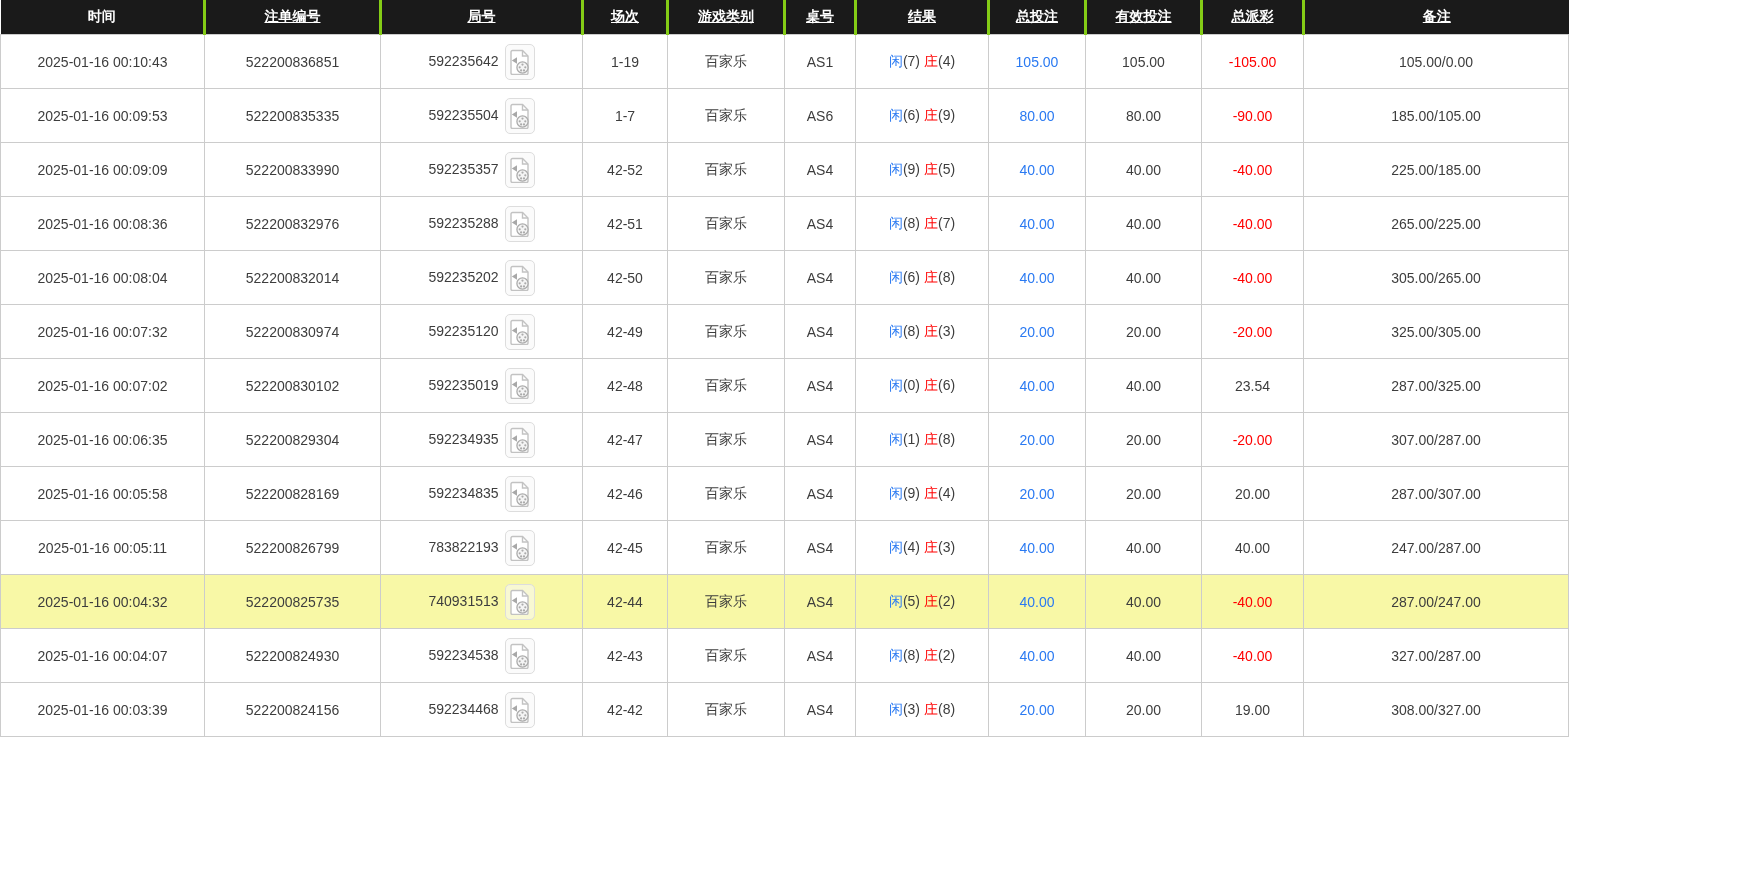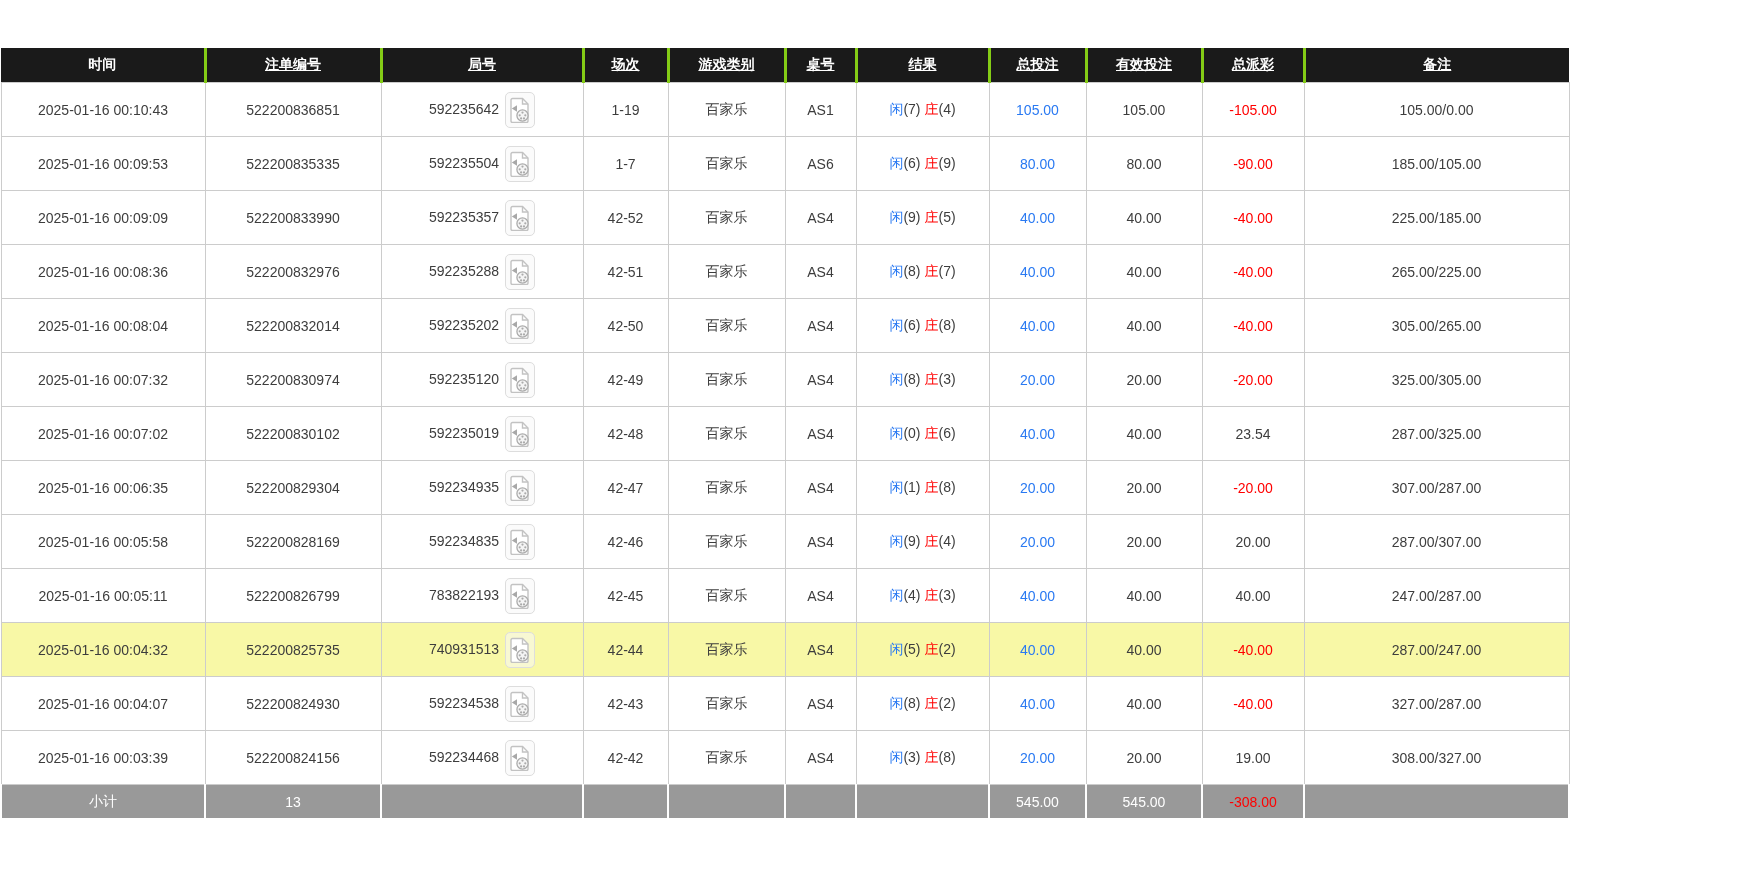--- a/index.html
+++ b/index.html
@@ -5,21 +5,21 @@
   :root{
     --header-bg:#1a1a1a;
     --highlight-row:#f8f8a6;
     --footer-bg:#999999;
     --bet-blue:#2979f2;
     --loss-red:#ff0000;
     --border-gray:#cccccc;
   }
   html,body{margin:0;padding:0;background:#ffffff;}
   body{font-family:"Liberation Sans","DejaVu Sans",sans-serif;color:#3d3d3d;}
-  .table-wrap{margin-top:48px;}
+  .table-wrap{}
   table{border-collapse:collapse;table-layout:fixed;width:1568px;}
   col.c1{width:204px}col.c2{width:176px}col.c3{width:202px}col.c4{width:85px}
   col.c5{width:117px}col.c6{width:71px}col.c7{width:133px}col.c8{width:97px}
   col.c9{width:116px}col.c10{width:102px}col.c11{width:265px}
   thead th{
     background:var(--header-bg);color:#fff;font-weight:bold;font-size:14px;
     height:34px;padding:0;text-align:center;
   }
   thead th + th{border-left:3px solid #84cc16;text-decoration:underline;}
   tbody td{
@@ -424,28 +424,15 @@
     <td>百家乐</td>
     <td>AS4</td>
     <td><span class="blue">闲</span><span>(3)</span><span class="red banker">庄</span><span>(8)</span></td>
     <td class="blue">20.00</td>
     <td>20.00</td>
     <td>19.00</td>
     <td>308.00/327.00</td>
   </tr>
       </tbody>
     <tfoot>
-      <tr>
-        <td>小计</td>
-        <td>13</td>
-        <td></td>
-        <td></td>
-        <td></td>
-        <td></td>
-        <td></td>
-        <td>545.00</td>
-        <td>545.00</td>
-        <td class="red">-308.00</td>
-        <td></td>
-      </tr>
     </tfoot>
   </table>
 </div>
 
 </body></html>

